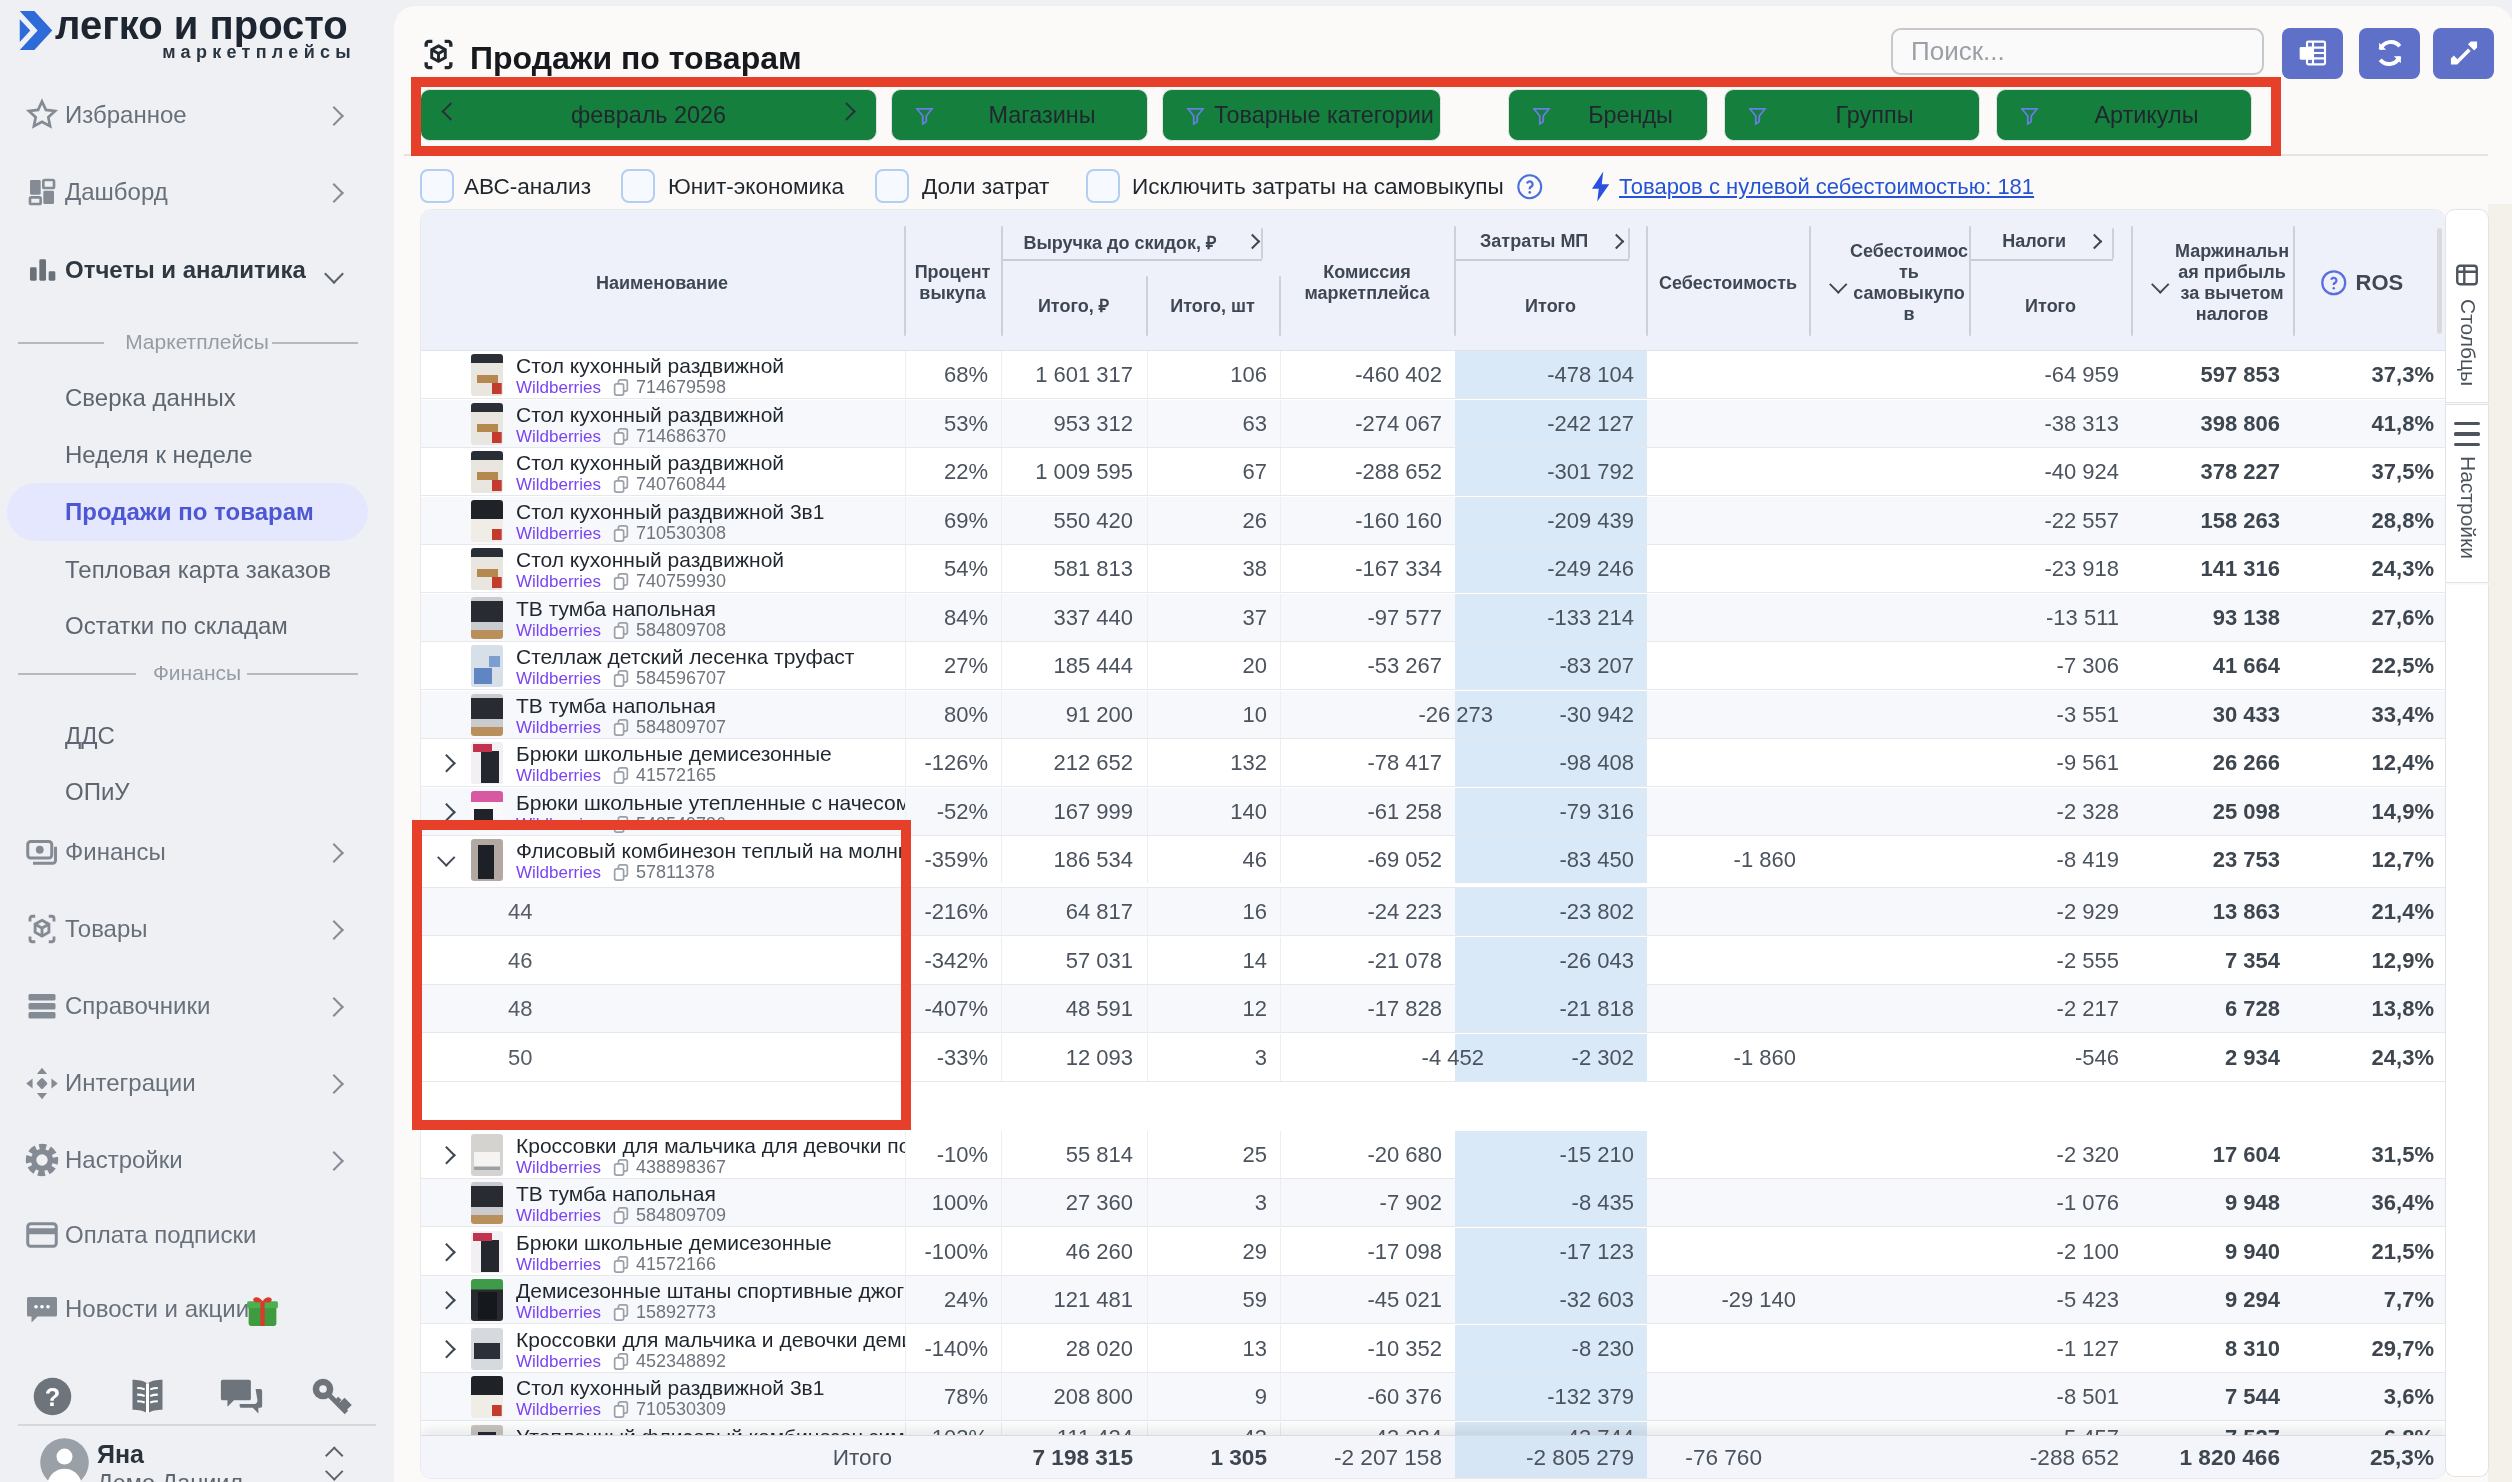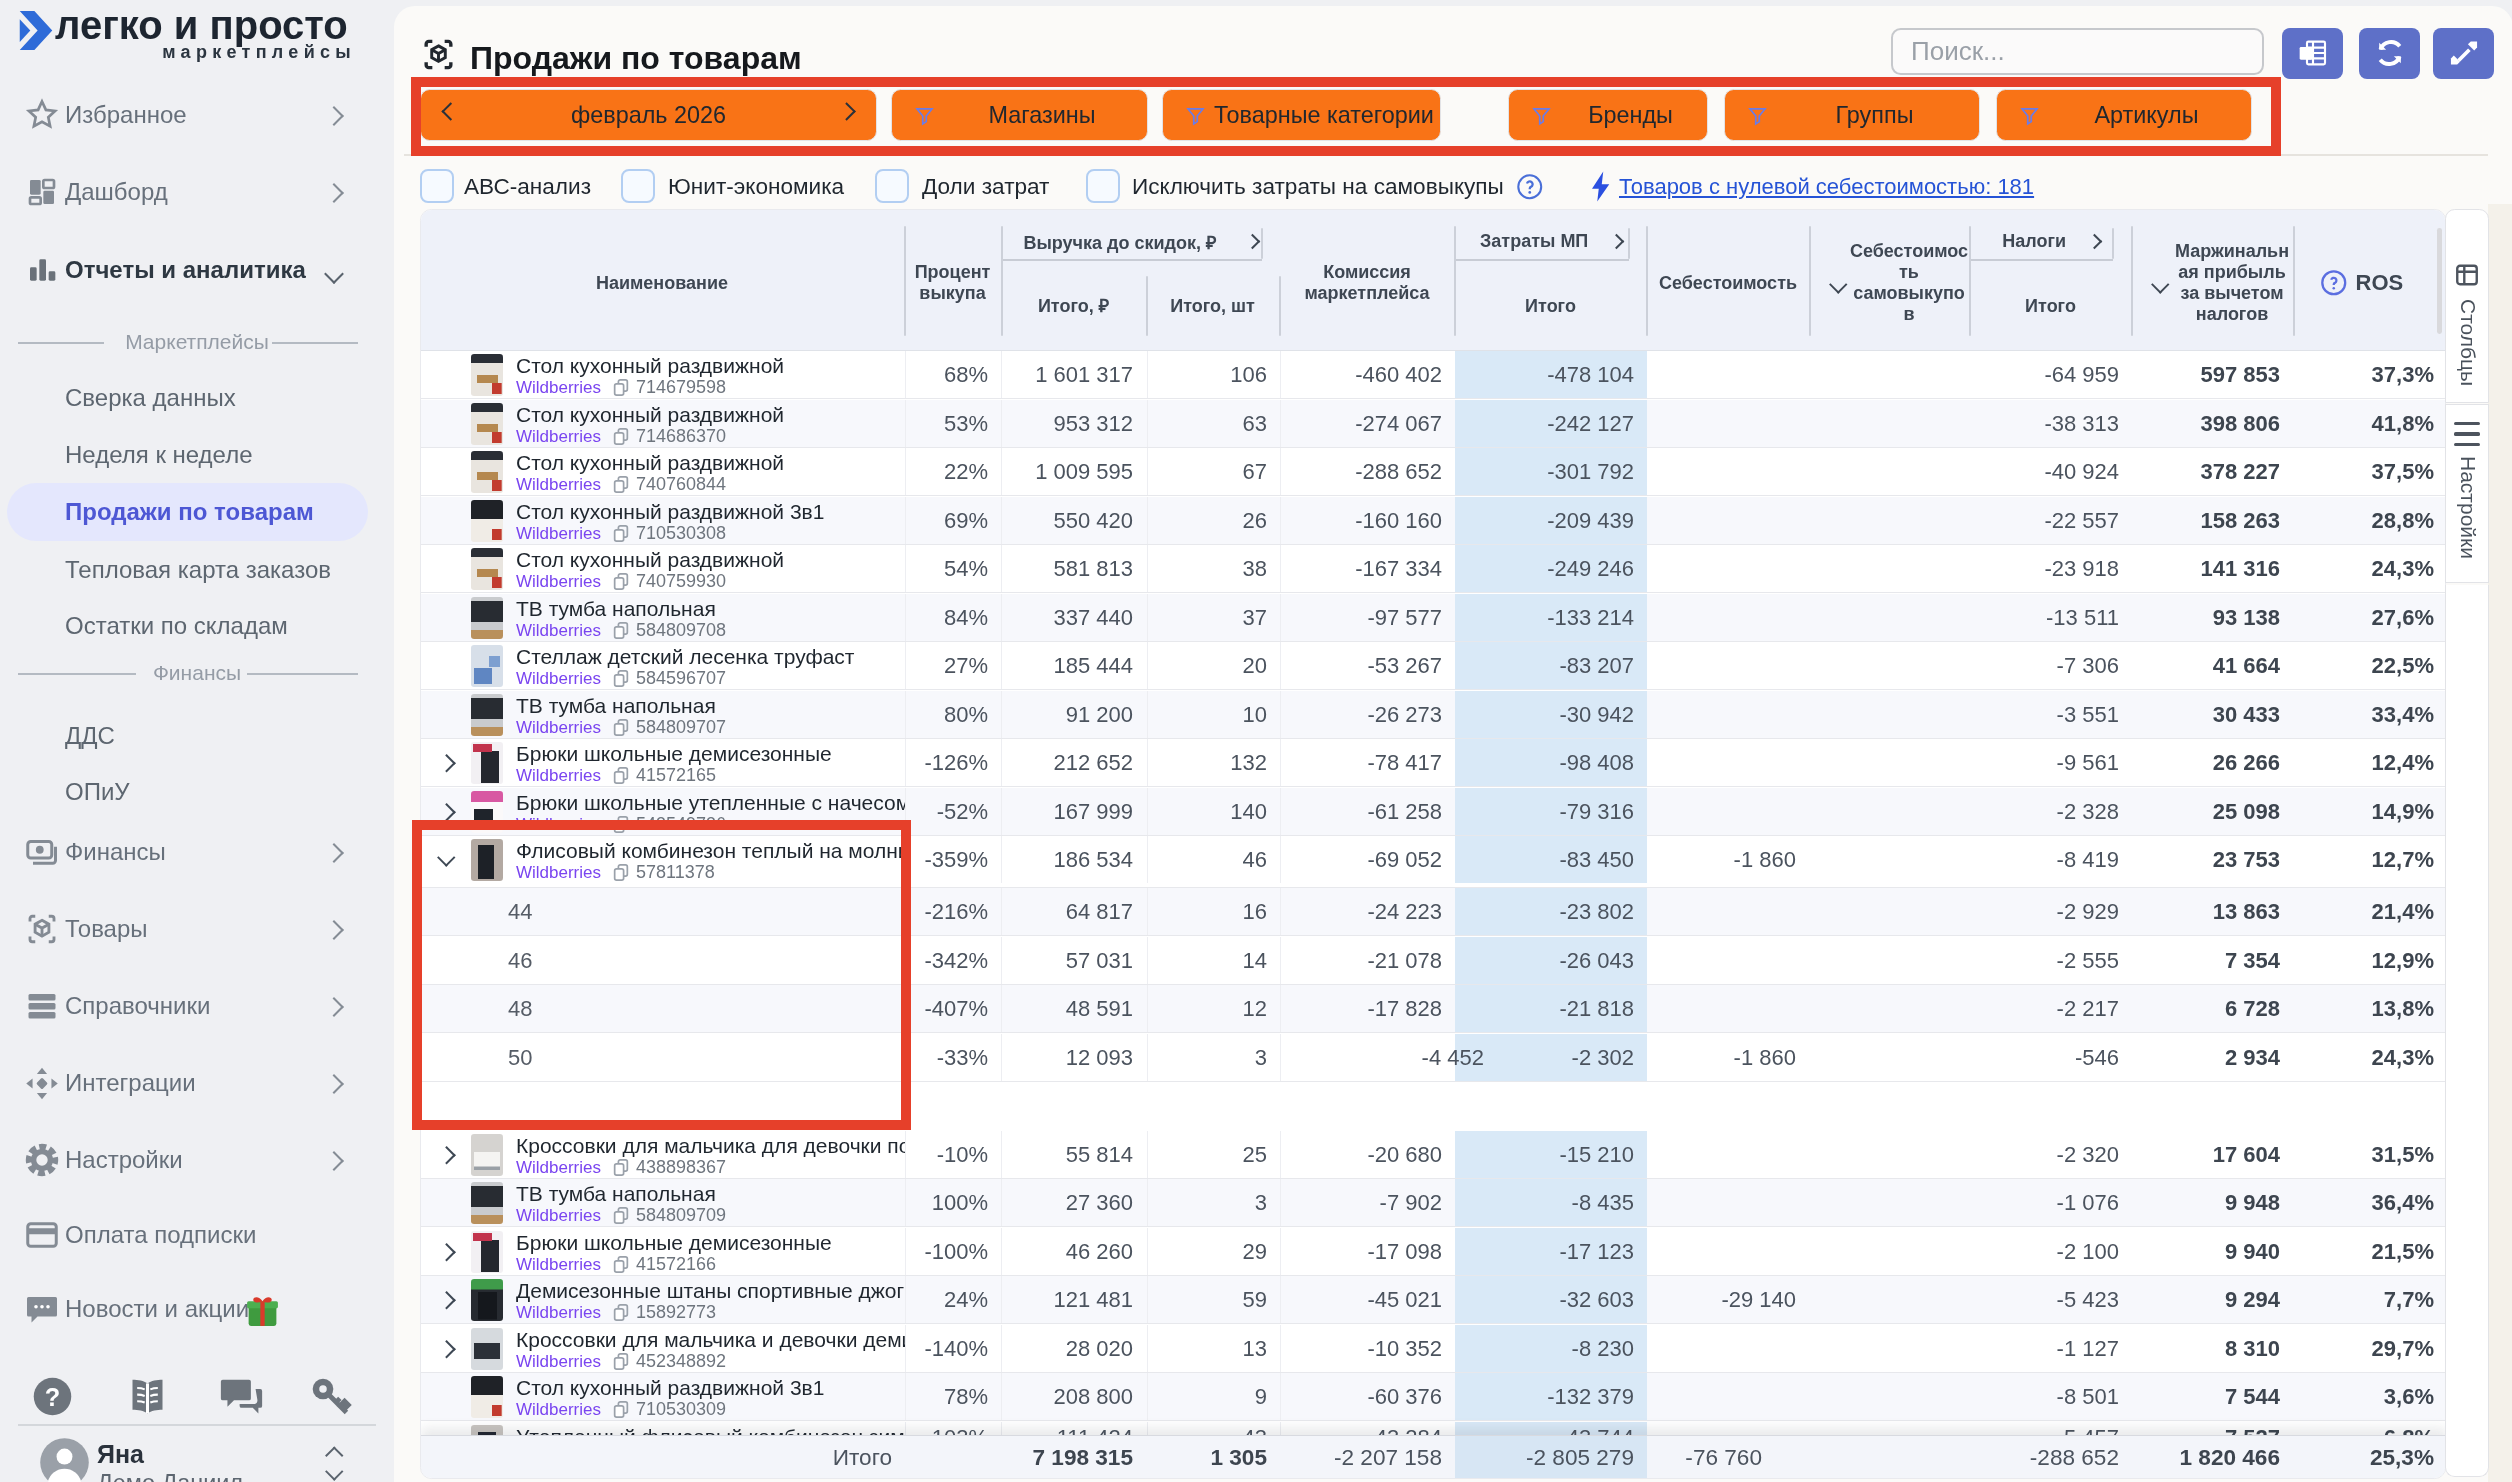--- a/index.html
+++ b/index.html
@@ -8,21 +8,21 @@
 .side-item .ic{position:absolute;left:24px;width:36px;height:36px;display:flex;align-items:center;justify-content:center}
 .side-item .tx{position:absolute;left:65px;font-size:24px;color:#67707b}
 .side-item .chev{position:absolute;left:327px;width:12px;height:12px;border-right:2.8px solid #858c95;border-bottom:2.8px solid #858c95;transform:rotate(-45deg)}
 .side-item .chevd{position:absolute;left:327px;top:21px;width:12px;height:12px;border-right:2.8px solid #5a636d;border-bottom:2.8px solid #5a636d;transform:rotate(45deg)}
 .side-sub{position:absolute;left:65px;font-size:24px;color:#5d6670;transform:translateY(-50%)}
 .side-label{position:absolute;width:394px;text-align:center;font-size:21px;color:#959ca6;transform:translateY(-50%)}
 .side-label .ln{position:absolute;top:50%;height:1.6px;background:#b4bac2}
 
 .card{position:absolute;left:394px;top:5.7px;width:2119px;height:1477px;background:#fbfaf8;border-radius:21px 21px 0 0}
 
-.pill{position:absolute;top:89px;height:52px;background:#f97316;border:1.6px solid #e3e3e6;border-radius:9.7px;box-sizing:border-box;display:flex;align-items:center;justify-content:center;font-size:23.4px;color:#21272e}
+.pill{position:absolute;top:89px;height:52px;background:#15803d;border:1.6px solid #e3e3e6;border-radius:9.7px;box-sizing:border-box;display:flex;align-items:center;justify-content:center;font-size:23.4px;color:#21272e}
 .redbox{position:absolute;border:10.5px solid #e6402a;z-index:5;box-sizing:border-box}
 .cb{position:absolute;top:169px;width:34px;height:34px;border:2px solid #b2cef2;background:#f6faff;border-radius:8px;box-sizing:border-box}
 .cblab{position:absolute;top:187px;transform:translateY(-50%);font-size:22.6px;color:#1f262e}
 
 .tbl{position:absolute;left:420px;top:209px;width:2026px;height:1270px;background:#fff;border-radius:11.3px;border:0.8px solid #e9eaee;box-sizing:border-box;overflow:hidden}
 .thead{position:absolute;left:0;top:0;width:2026px;height:141px;background:#eef1f9;border-bottom:1.6px solid #dfe2e8;box-sizing:border-box}
 .hlab{position:absolute;color:#3e4753;font-weight:bold;font-size:18px;line-height:21px;text-align:center;transform:translateY(-50%)}
 .hdiv{position:absolute;width:2.4px;background:#ccd0d9;border-radius:1.6px}
 .row{position:absolute;left:0;width:2026px;height:48px;border-bottom:1.6px solid #e7e8ec;box-sizing:border-box}
 .cell{position:absolute;top:0;height:47px;line-height:47px;font-size:22px;color:#4b535e;text-align:right;box-sizing:border-box;padding-right:13px;white-space:nowrap}
@@ -561,21 +561,21 @@
           <span class="cpy"><svg width="18" height="19.4" viewBox="0 0 24 26" fill="none" stroke="#9aa1aa" stroke-width="2.3">
               <rect x="8.5" y="2.5" width="12" height="15" rx="2.5"></rect>
               <rect x="3.5" y="8" width="12" height="15" rx="2.5" fill="#fff"></rect>
             </svg></span>
           <span class="artn">584809707</span>
         </span>
       </div>
       <div class="cell" style="left:484px;width:96px">80%</div>
       <div class="cell" style="left:580px;width:145px">91 200</div>
       <div class="cell" style="left:726px;width:133px">10</div>
-      <div class="cell" style="left:859px;width:175px">-26 273</div>
+      <div class="cell" style="left:910px;width:175px">-26 273</div>
       <div class="cell" style="left:1034px;width:192px">-30 942</div>
       <div class="cell" style="left:1549px;width:162px">-3 551</div>
       <div class="cell cbold" style="left:1710px;width:162px">30 433</div>
       <div class="cell cbold" style="left:1873px;width:153px">33,4%</div>
       <div class="abs" style="left:484px;top:0;width:0.8px;height:47px;background:#edeef2"></div>
       <div class="abs" style="left:580px;top:0;width:0.8px;height:47px;background:#edeef2"></div>
       <div class="abs" style="left:726px;top:0;width:0.8px;height:47px;background:#edeef2"></div>
       <div class="abs" style="left:859px;top:0;width:0.8px;height:47px;background:#edeef2"></div>
     </div>
 <div class="row" style="top:529px;height:48px;">

